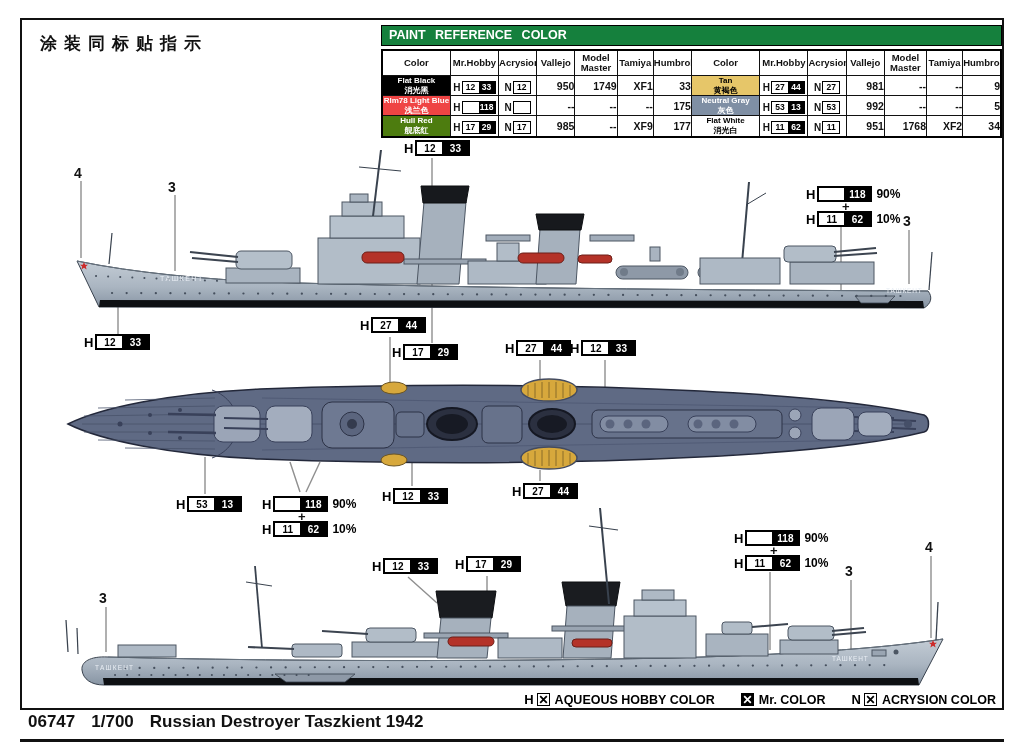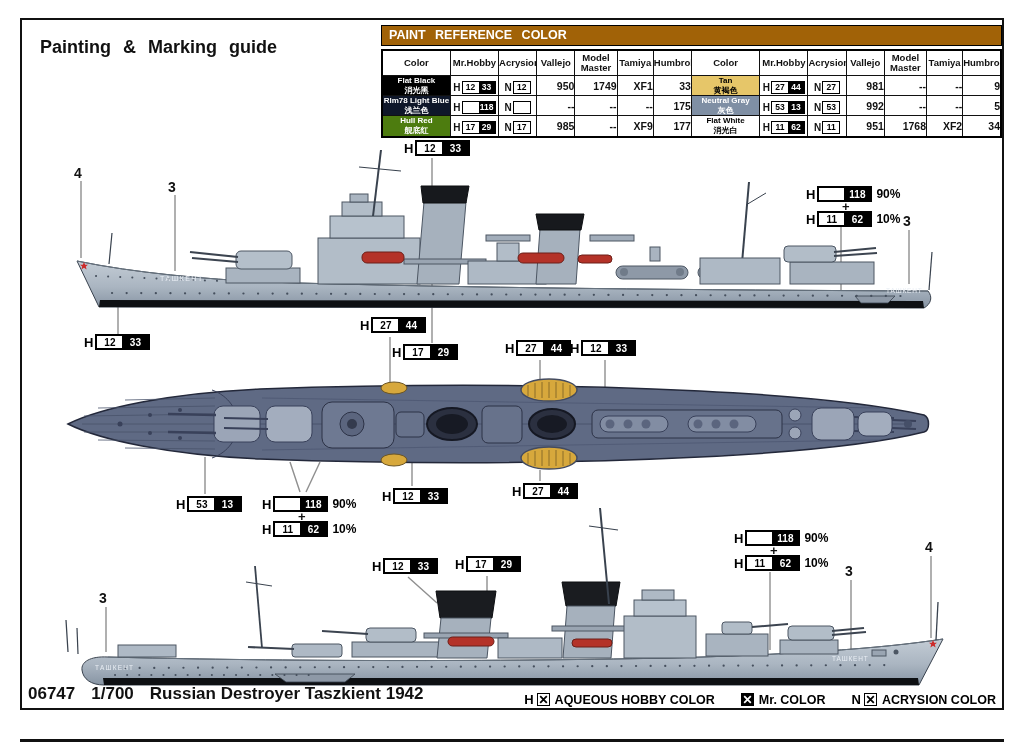--- a/index.html
+++ b/index.html
@@ -6,21 +6,21 @@
   .page{position:relative;width:1024px;height:745px;background:#ffffff;
         font-family:"Liberation Sans","DejaVu Sans",sans-serif;overflow:hidden;color:#111;}
   .frame{position:absolute;left:20px;top:18px;width:984px;height:692px;
          border:2px solid #111;box-sizing:border-box;}
   
   .guide-title{position:absolute;left:40px;top:32px;}
   .guide-cn{font-size:17px;font-weight:bold;letter-spacing:7px;}
   .guide-en{font-size:18px;font-weight:bold;margin-top:5px;word-spacing:7px;}
   
   .pt{position:absolute;left:381px;top:25px;width:621px;}
-  .pt-title{background:#a16207;color:#fff;font-weight:bold;font-size:12.5px;
+  .pt-title{background:#15803d;color:#fff;font-weight:bold;font-size:12.5px;
             padding:2px 0 3px 7px;word-spacing:6px;border:1px solid #000;box-sizing:border-box;}
   .pt-table{border-collapse:collapse;width:100%;margin-top:3px;table-layout:fixed;border:2px solid #000;}
   .pt-table th,.pt-table td{border:1px solid #111;text-align:center;vertical-align:middle;padding:0;overflow:hidden;}
   .pt-table th{font-size:9.5px;line-height:1.1;height:24px;font-weight:bold;}
   td.pt-val{font-size:10.5px;font-weight:bold;height:19px;text-align:right;}
   td.pt-color{font-size:8px;font-weight:bold;line-height:1.2;}
   .hb{display:inline-flex;align-items:center;gap:1px;font-weight:bold;}
   .hb-h{font-size:10px;font-style:normal;}
   .hb-box{display:inline-flex;border:1.5px solid #000;background:#fff;}
   .hb-w{min-width:14px;height:11px;font-size:8.5px;display:flex;align-items:center;justify-content:center;background:#fff;color:#000;padding:0 1px;}
@@ -37,32 +37,32 @@
   .co-plus{font-size:13px;font-weight:bold;margin-left:36px;line-height:7px;}
   .num{position:absolute;font-size:14px;font-weight:bold;color:#111;}
   
   .legend{position:absolute;right:28px;top:692px;display:flex;align-items:center;gap:26px;
           font-weight:bold;font-size:12.5px;color:#000;}
   .lg-item{display:flex;align-items:center;gap:5px;}
   .lg-pre{font-weight:bold;font-size:13px;margin-right:-2px;}
   .lg-box{width:11px;height:11px;border:1.5px solid #000;display:inline-flex;background:#fff;}
   .lg-box svg{width:100%;height:100%;}
   .lg-box.black{background:#000;border-color:#000;}
-  .footer{position:absolute;left:28px;top:684px;font-size:17px;font-weight:bold;display:flex;gap:16px;}
+  .footer{position:absolute;left:28px;top:712px;font-size:17px;font-weight:bold;display:flex;gap:16px;}
   .bottom-rule{position:absolute;left:20px;top:739px;width:984px;height:3px;background:#111;}
   .art{position:absolute;left:0;top:0;}
 </style>
 </head>
 <body>
 
 <div class="page">
   <div class="frame"></div>
 
   <div class="guide-title">
-    <div class="guide-en">Painting &amp; Marking guide</div>
+    <div class="guide-cn">涂装同标贴指示</div>
   </div>
 
   <div class="pt">
     <div class="pt-title">PAINT REFERENCE COLOR</div>
     <table class="pt-table">
       <colgroup>
         <col style="width:68px">
           <col style="width:48px">
           <col style="width:38px">
           <col style="width:38px">
@@ -132,21 +132,21 @@
                 <span class="hb-box">
                   <span class="hb-w">27</span>
                 </span>
               </span></td>
         <td class="pt-val">981</td>
         <td class="pt-val">--</td>
         <td class="pt-val">--</td>
         <td class="pt-val">9</td>
       </tr>
       <tr>
-        <td class="pt-color" style="background: #0f172a; color: rgb(255, 255, 255); margin-top: 22px;">
+        <td class="pt-color" style="background: #ef4444; color: rgb(255, 255, 255); margin-top: 22px;">
           <div>Rlm78 Light Blue</div>
           <div>浅兰色</div>
             </td>
         <td><span class="hb">
                 <i class="hb-h">H</i>
                 <span class="hb-box">
                   <span class="hb-w"></span>
                   <span class="hb-b">118</span>
                 </span>
               </span></td>

